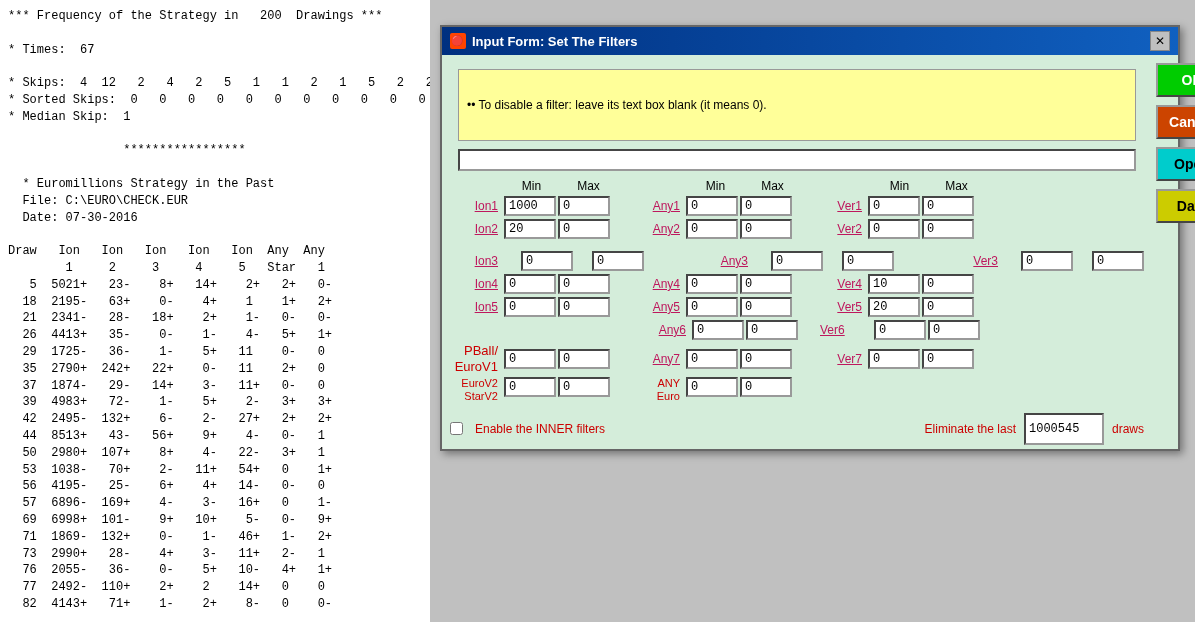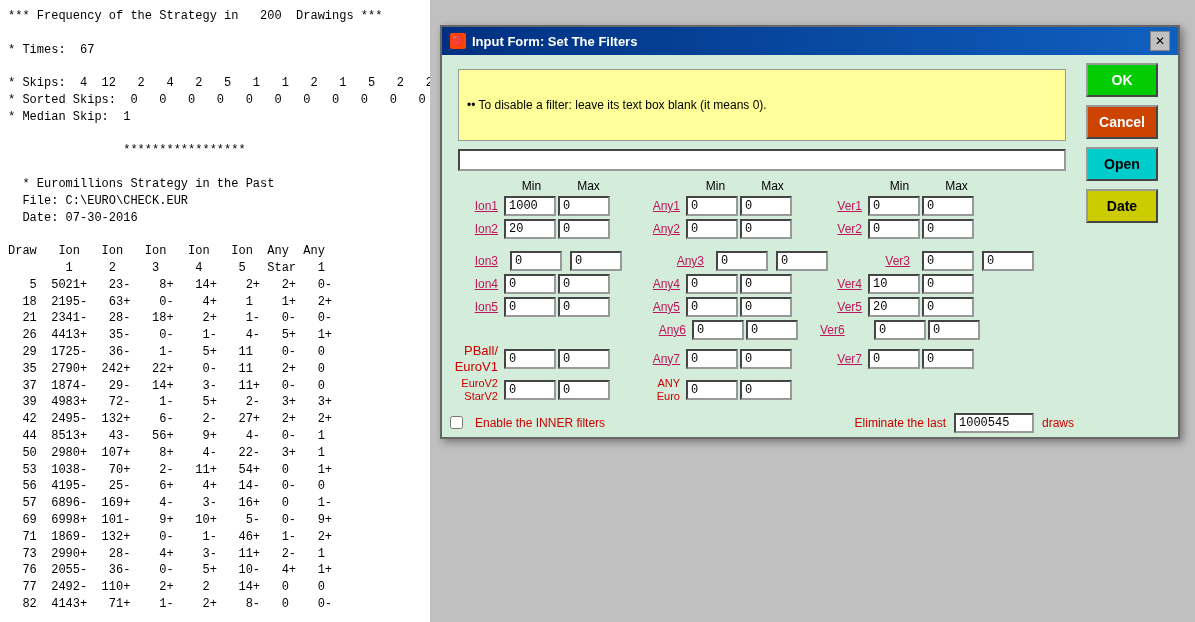--- a/index.html
+++ b/index.html
@@ -176,21 +176,21 @@
     }
 
     .bottom-label {
       font-family: Arial, sans-serif;
       font-size: 12px;
       color: #cc0000;
     }
 
     .bottom-input {
       width: 80px;
-      height: 20px;
+      height: 32px;
       border: 2px inset #999;
       background: white;
       font-family: 'Courier New', monospace;
       font-size: 12px;
       padding: 1px 3px;
     }
 
     .grid-label {
       font-family: Arial, sans-serif;
       font-size: 12px;
@@ -320,21 +320,21 @@
           <div style="width:18px;"></div>
           <div style="width:52px; text-align:right; padding-right:4px;" class="grid-label">Any2</div>
           <input type="text" class="grid-input" value="0" style="">
           <input type="text" class="grid-input" value="0" style="">
           <div style="width:18px;"></div>
           <div style="width:52px; text-align:right; padding-right:4px;" class="grid-label">Ver2</div>
           <input type="text" class="grid-input" value="0" style="">
           <input type="text" class="grid-input" value="0" style="">
         </div>
 
-        <div style="display:flex; align-items:center; margin-bottom:3px; gap:8px;">
+        <div style="display:flex; align-items:center; margin-bottom:3px; gap:19px;">
           <div style="width:52px; text-align:right; padding-right:4px;" class="grid-label">Ion3</div>
           <input type="text" class="grid-input" value="0" style="">
           <input type="text" class="grid-input" value="0" style="">
           <div style="width:18px;"></div>
           <div style="width:52px; text-align:right; padding-right:4px;" class="grid-label">Any3</div>
           <input type="text" class="grid-input" value="0" style="">
           <input type="text" class="grid-input" value="0" style="">
           <div style="width:18px;"></div>
           <div style="width:52px; text-align:right; padding-right:4px;" class="grid-label">Ver3</div>
           <input type="text" class="grid-input" value="0" style="">
@@ -390,21 +390,21 @@
           <div style="width:18px;"></div>
           <div style="width:52px; text-align:right; padding-right:4px;" class="grid-label">Any7</div>
           <input type="text" class="grid-input" value="0" style="">
           <input type="text" class="grid-input" value="0" style="">
           <div style="width:18px;"></div>
           <div style="width:52px; text-align:right; padding-right:4px;" class="grid-label">Ver7</div>
           <input type="text" class="grid-input" value="0" style="">
           <input type="text" class="grid-input" value="0" style="">
         </div>
 
-        <div style="display:flex; align-items:center; margin-bottom:3px; gap:2px;">
+        <div style="display:flex; margin-bottom:3px; gap:2px;">
           <div style="width:52px; text-align:right; padding-right:4px; font-family:Arial,sans-serif; font-size:11px; color:#cc0000; line-height:1.2;">EuroV2<br>StarV2</div>
           <input type="text" class="grid-input" value="0" style="">
           <input type="text" class="grid-input" value="0" style="">
           <div style="width:18px;"></div>
           <div style="width:52px; text-align:right; padding-right:4px; font-family:Arial,sans-serif; font-size:11px; color:#cc0000; line-height:1.2;">ANY<br>Euro</div>
           <input type="text" class="grid-input" value="0" style="">
           <input type="text" class="grid-input" value="0" style="">
           <div style="width:18px;"></div>
           <div style="width:52px;"></div>
           <div style="width:55px;"></div>

